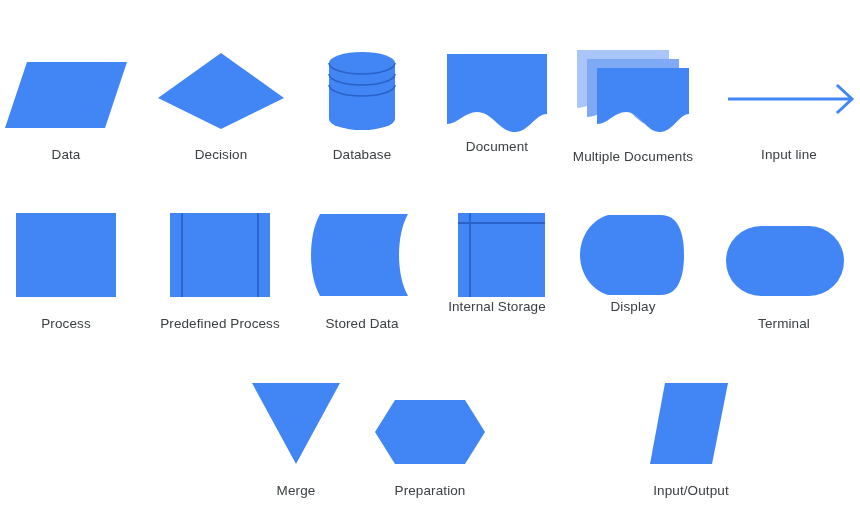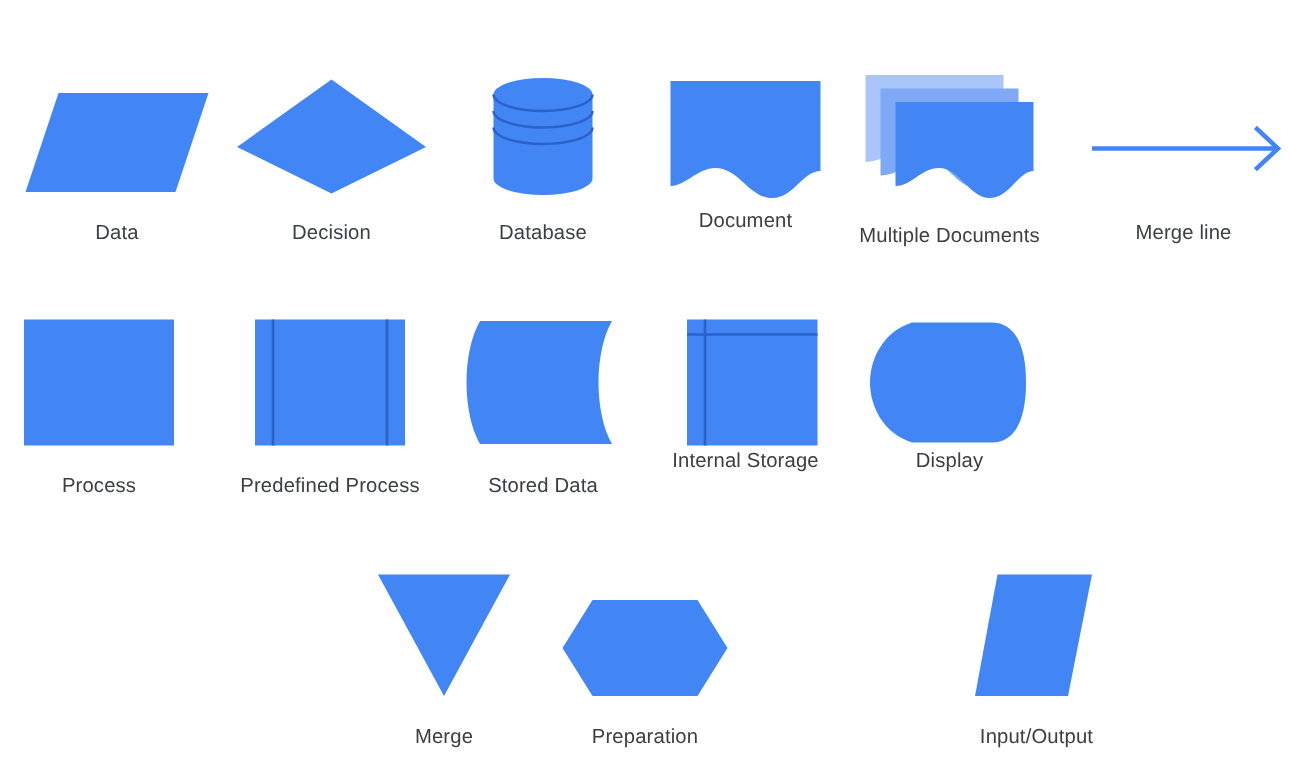--- a/index.html
+++ b/index.html
@@ -43,21 +43,21 @@
     white-space: nowrap;
     letter-spacing: 0.1px;
   }
   svg { display: block; overflow: visible; }
 </style>
 </head>
 <body>
 
 <div id="chart-canvas">
 
-  <div class="sym-cell" style="left:0px; top:58px; width:132px;padding-left:12px;">
+  <div class="sym-cell" style="left:0px; top:58px; width:132px;">
     <div class="sym-art">
       <svg width="132" height="74" viewBox="0 0 132 74">
         <polygon points="27,4 127,4 105,70 5,70" fill="#4285F4"></polygon>
       </svg>
     </div>
     <span class="sym-label" style="margin-top:15px;">Data</span>
   </div>
 
   <div class="sym-cell" style="left:155px; top:50px; width:132px;">
     <div class="sym-art">
@@ -101,21 +101,21 @@
     <span class="sym-label" style="margin-top:17px;">Multiple Documents</span>
   </div>
 
   <div class="sym-cell" style="left:718px; top:58px; width:142px;">
     <div class="sym-art">
       <svg width="142" height="74" viewBox="0 0 142 74">
         <line x1="10" y1="41" x2="134" y2="41" stroke="#4285F4" stroke-width="3"></line>
         <polyline points="120,28 134,41 120,54" fill="none" stroke="#4285F4" stroke-width="3" stroke-linecap="square" stroke-linejoin="miter"></polyline>
       </svg>
     </div>
-    <span class="sym-label" style="margin-top:15px;">Merge line</span>
+    <span class="sym-label" style="margin-top:15px;">Input line</span>
   </div>
 
   <div class="sym-cell" style="left:0px; top:213px; width:132px;">
     <div class="sym-art">
       <svg width="132" height="86" viewBox="0 0 132 86">
         <rect x="16" y="0" width="100" height="84" fill="#4285F4"></rect>
       </svg>
     </div>
     <span class="sym-label" style="margin-top:17px;">Process</span>
   </div>
@@ -153,20 +153,28 @@
 
   <div class="sym-cell" style="left:575px; top:213px; width:116px;">
     <div class="sym-art">
       <svg width="116" height="86" viewBox="0 0 116 86">
         <path d="M33,2 L86,2 C101,2 109,16 109,42 C109,68 101,82 86,82 L33,82 C14,76 5,58 5,42 C5,26 14,8 33,2 Z" fill="#4285F4"></path>
       </svg>
     </div>
     <span class="sym-label" style="">Display</span>
   </div>
 
+  <div class="sym-cell" style="left:718px; top:226px; width:132px;">
+    <div class="sym-art">
+      <svg width="132" height="73" viewBox="0 0 132 73">
+        <rect x="8" y="0" width="118" height="70" rx="35" ry="35" fill="#4285F4"></rect>
+      </svg>
+    </div>
+    <span class="sym-label" style="margin-top:17px;">Terminal</span>
+  </div>
 
 
   <div class="sym-cell" style="left:238px; top:382px; width:116px;">
     <div class="sym-art">
       <svg width="116" height="84" viewBox="0 0 116 84">
         <polygon points="14,1 102,1 58,82" fill="#4285F4"></polygon>
       </svg>
     </div>
     <span class="sym-label" style="margin-top:17px;">Merge</span>
   </div>

